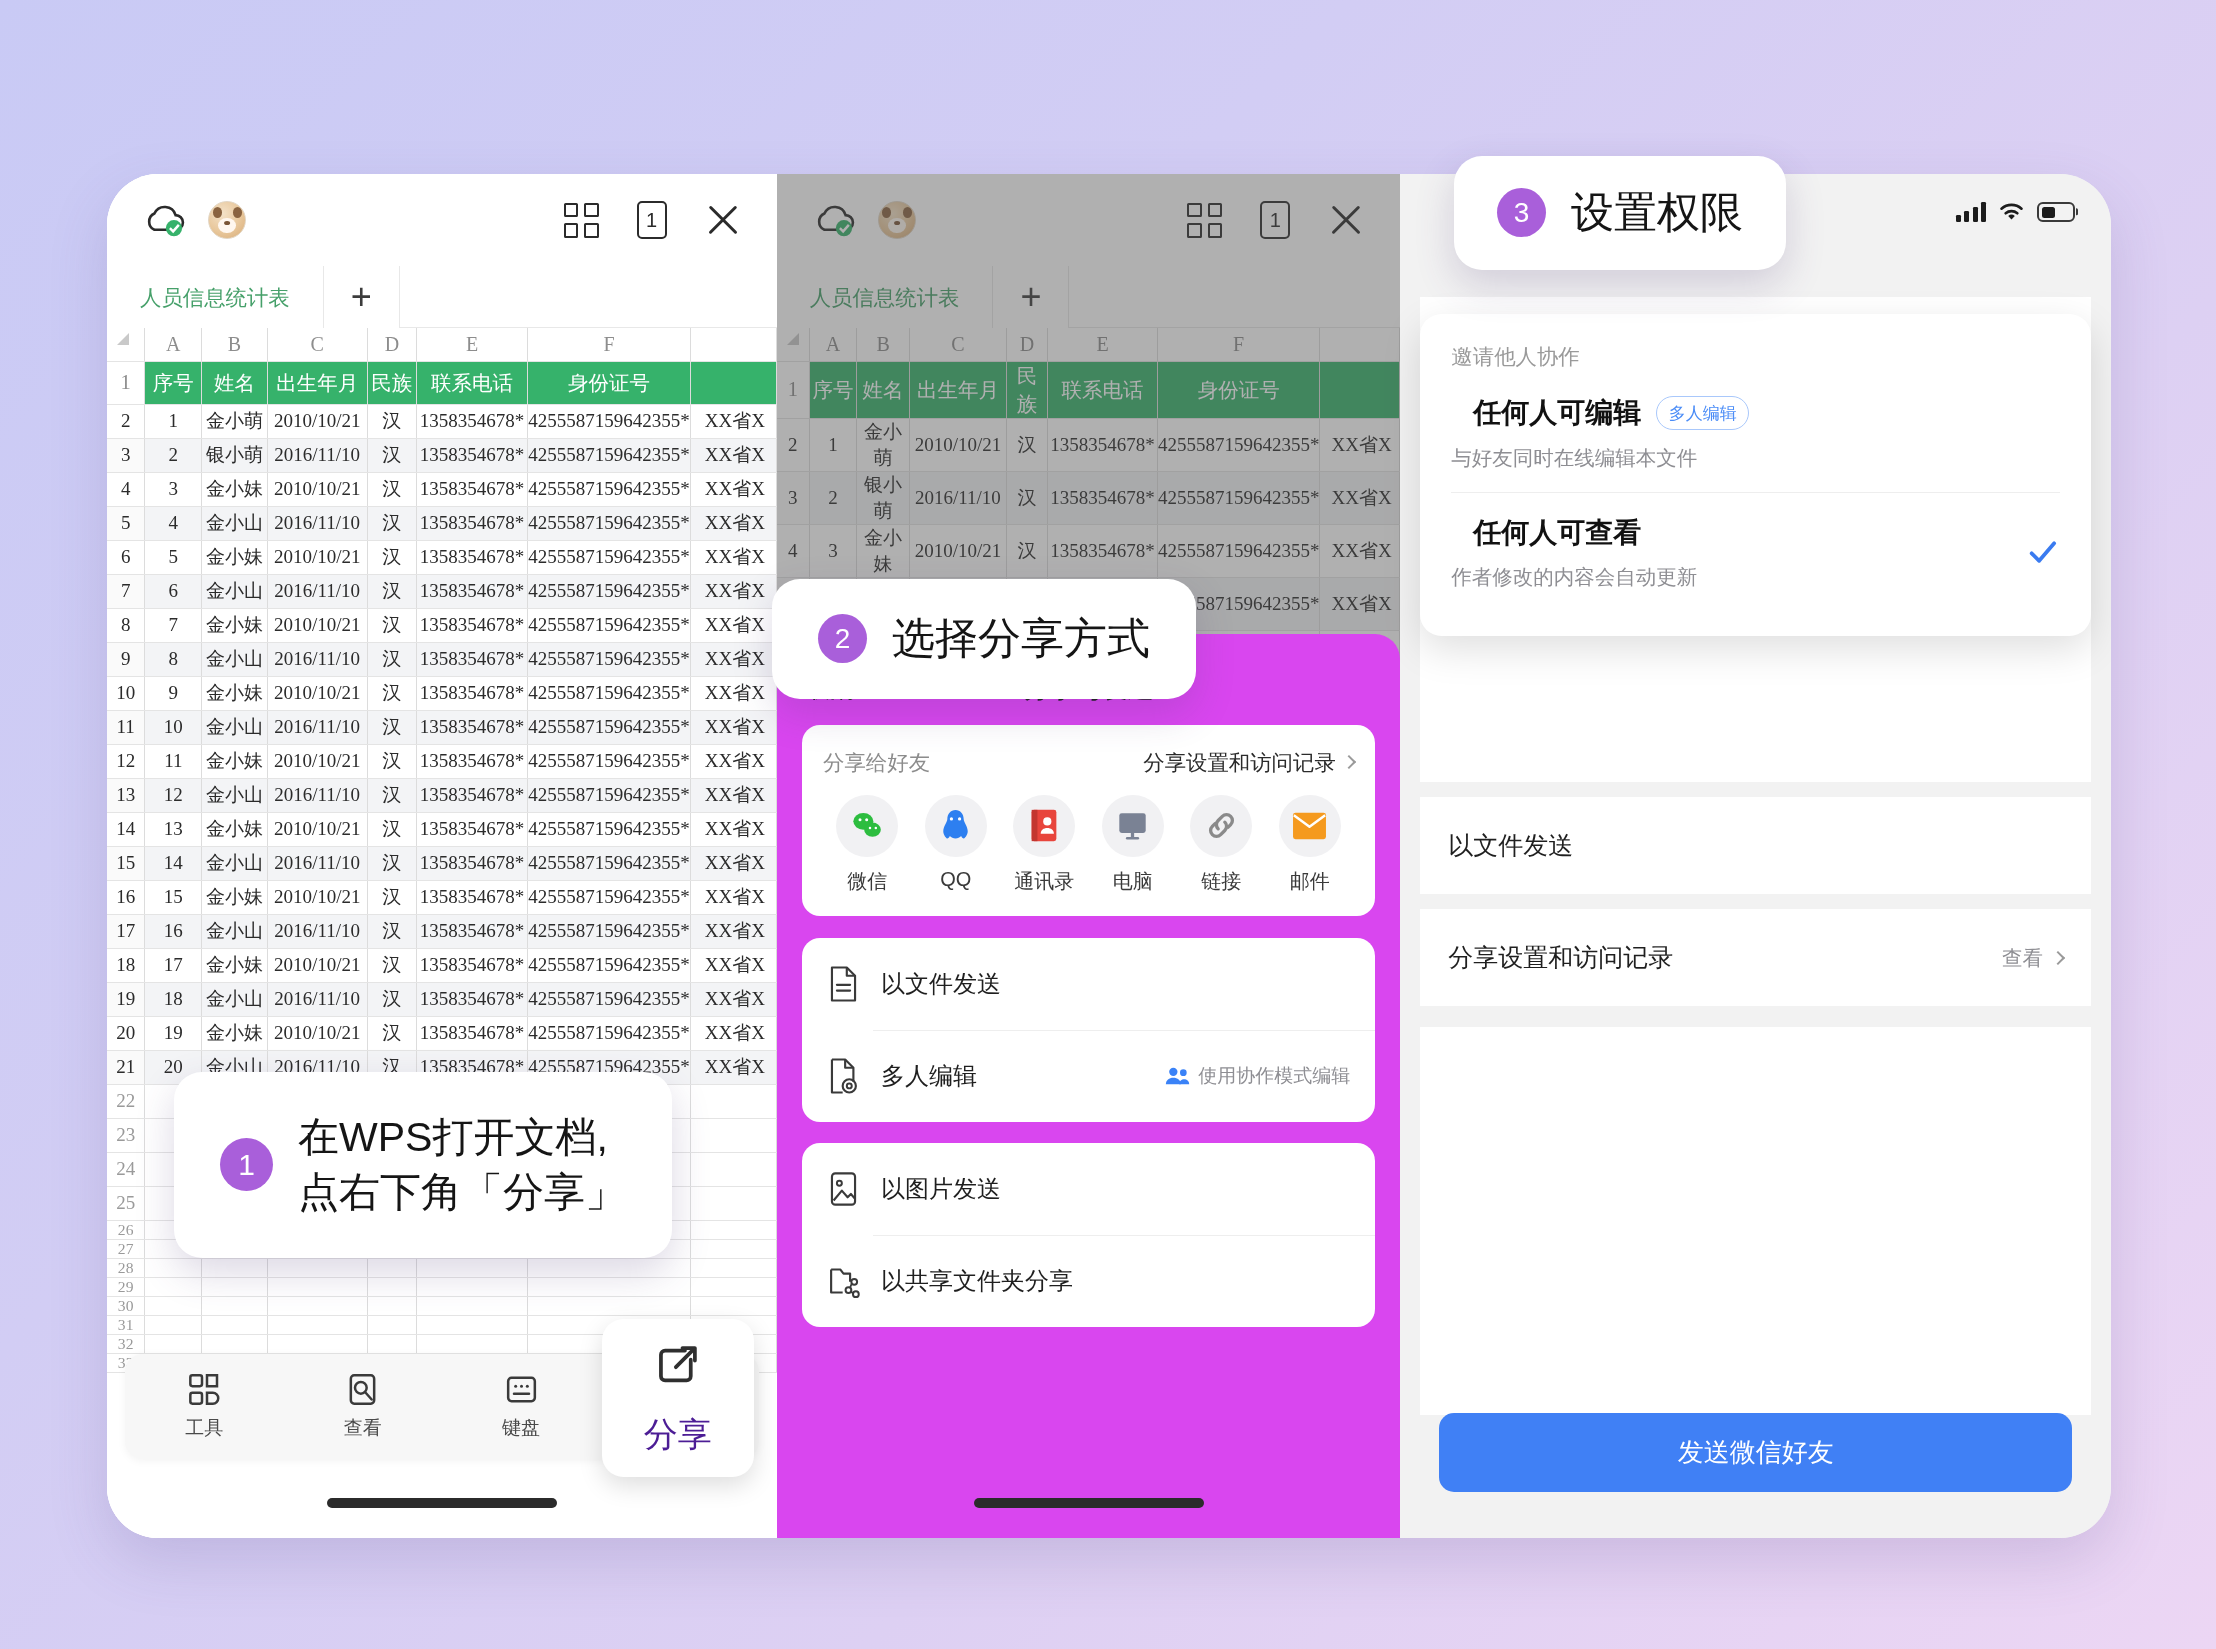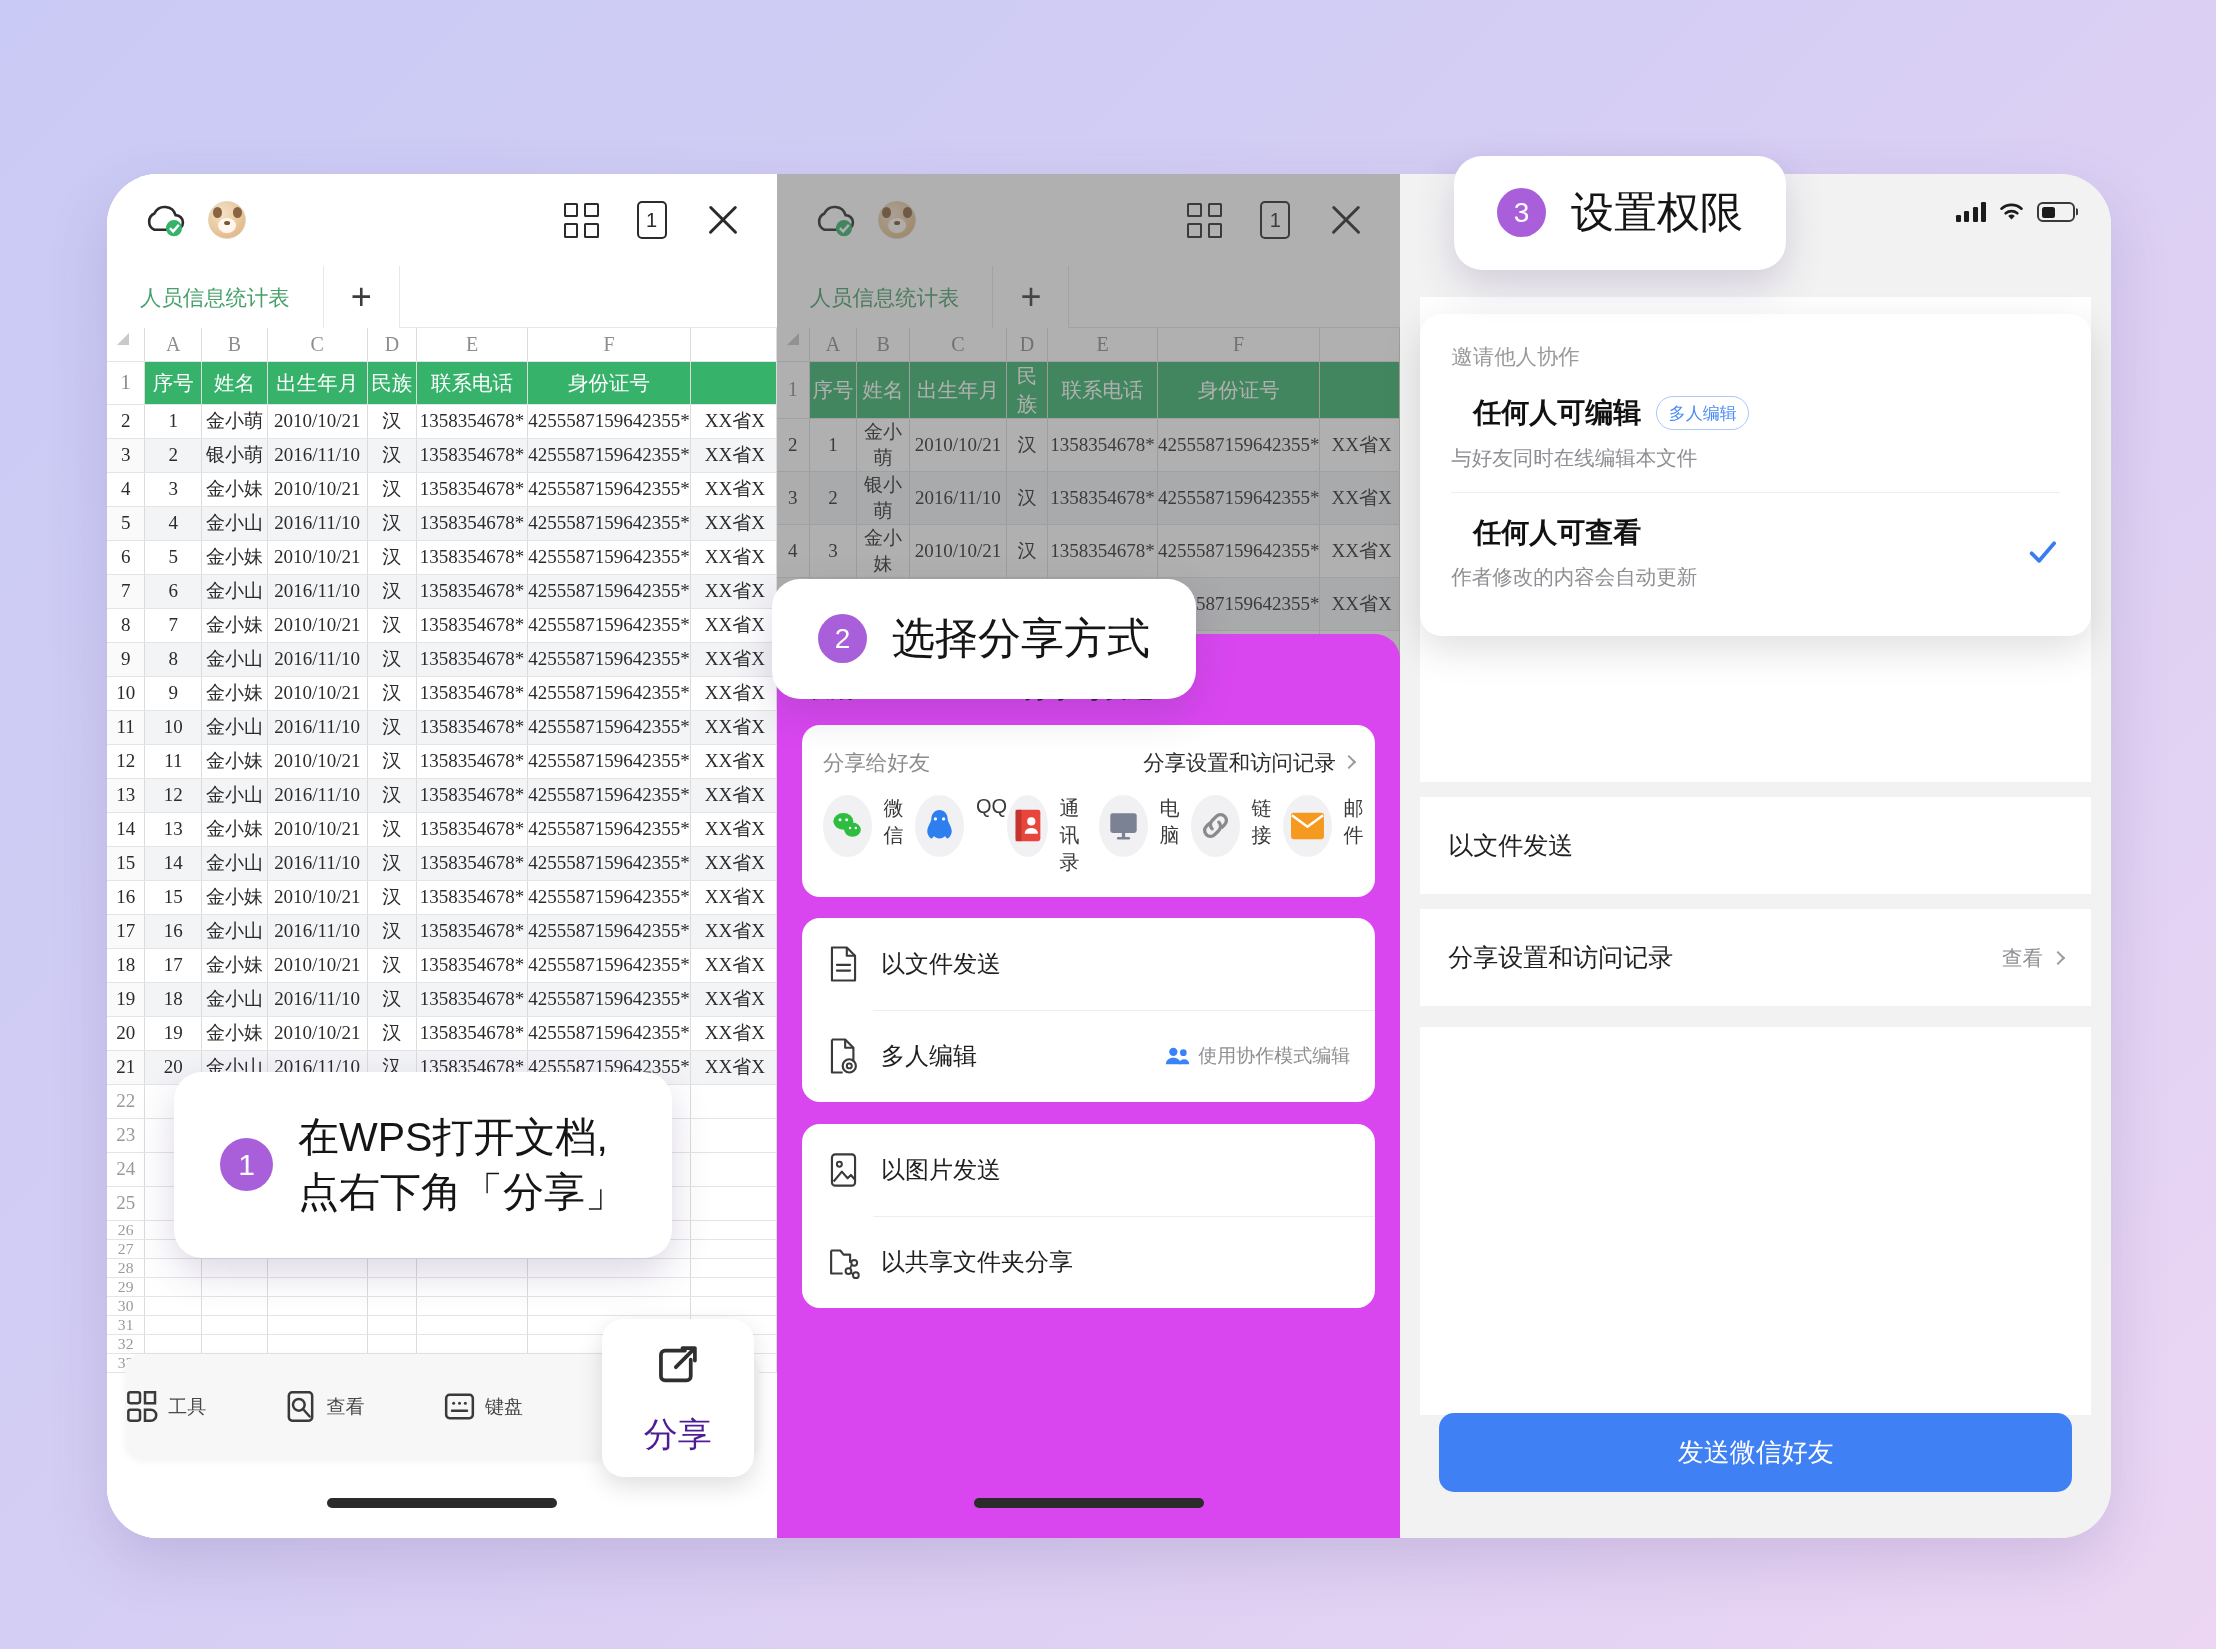--- a/index.html
+++ b/index.html
@@ -119,21 +119,21 @@
     position: absolute; left: 10px; top: 5px; width: 0; height: 0;
     border-left: 12.3px solid transparent; border-bottom: 12.3px solid #c9c9c9;
   }
 
   
   .wps-bottom {
     position: absolute; left: 18px; right: 18px; bottom: 79px; height: 105px;
     background: #f7f7f7; border-radius: 18px; display: flex; align-items: center;
     box-shadow: 0 1.6px 8.2px rgba(0,0,0,.05);
   }
-  .tb-item { flex: 1; display: flex; flex-direction: row; align-items: center; gap: 8.2px; }
+  .tb-item { flex: 1; display: flex; flex-direction: column; align-items: center; gap: 8.2px; }
   .tb-item span.lbl { font-size: 19px; color: #4a4a4a; }
   .tb-ico { width: 35px; height: 35px; }
   .home-bar {
     position: absolute; left: 50%; transform: translateX(-50%); bottom: 30px;
     width: 230px; height: 10px; border-radius: 5px; background: #2b2b2b;
   }
   .share-card {
     position: absolute; right: 23px; bottom: 61px; width: 152px; height: 158px;
     background: #fff; border-radius: 21.4px; display: flex; flex-direction: column;
     align-items: center; justify-content: center; gap: 20px;
@@ -161,21 +161,21 @@
     font-size: 26px; font-weight: 700; color: #1c1c1c; pointer-events: none;
   }
   .sm-card {
     background: #fff; border-radius: 18px; margin: 0 25px 21.4px; padding: 23px 21.4px 21.4px;
   }
   .sm-card-head { display: flex; align-items: center; margin-bottom: 18px; }
   .sm-card-head .l { font-size: 21.4px; color: #8c8c8c; }
   .sm-card-head .r { margin-left: auto; font-size: 21.4px; color: #2b2b2b; display: flex; align-items: center; gap: 8.2px; }
   .chev { width: 10px; height: 10px; border-top: 2.5px solid #9a9a9a; border-right: 2.5px solid #9a9a9a; transform: rotate(45deg); }
   .apps { display: flex; justify-content: space-between; }
-  .app { display: flex; flex-direction: row; align-items: flex-start; gap: 11.5px; width: 92px; }
+  .app { display: flex; flex-direction: column; align-items: center; gap: 11.5px; width: 92px; }
   .app-ico {
     width: 62px; height: 62px; border-radius: 50%; background: #f1f1f3;
     display: flex; align-items: center; justify-content: center;
   }
   .app .lbl { font-size: 20px; color: #3a3a3a; }
 
   .sm-list { background: #fff; border-radius: 18px; margin: 0 25px 21.4px; }
   .sm-row {
     display: flex; align-items: center; gap: 21.4px; padding: 0 25px; height: 92px;
     position: relative;

